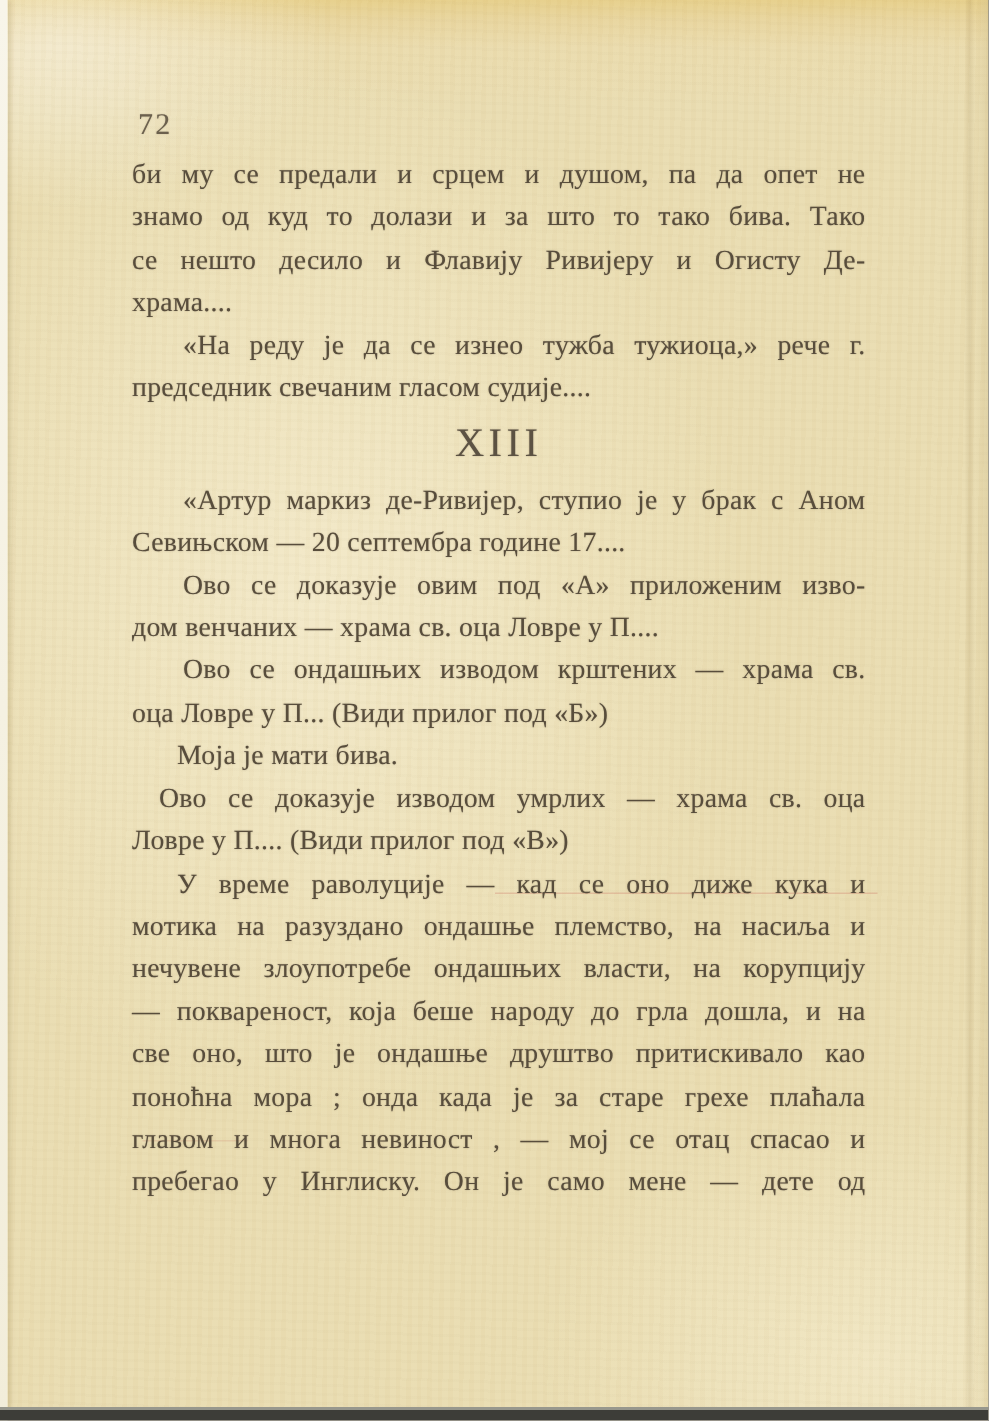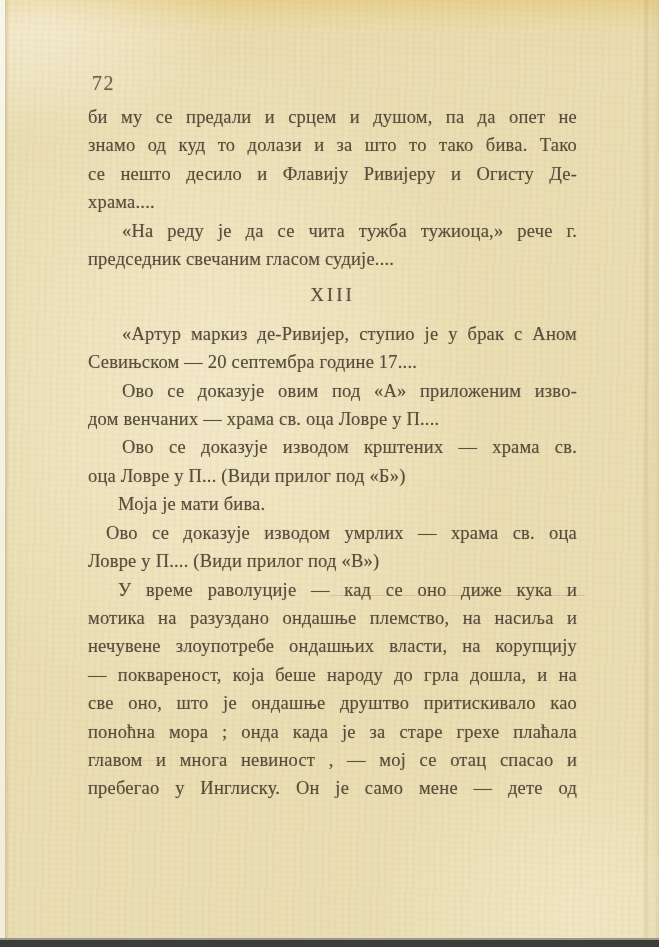--- a/index.html
+++ b/index.html
@@ -78,21 +78,21 @@
     letter-spacing: 0.2px;
     text-shadow: 0 0 1px rgba(88,77,60,0.45);
   }
   .line { text-align: left; }
   .line.just {
     text-align: justify;
     text-align-last: justify;
   }
   .heading {
     text-align: center;
-    font-size: 19px;
+    font-size: 27px;
     letter-spacing: 3px;
     margin: 8px 0 10px 0;
     color: #5c5243;
   }
   .artifact {
     position: absolute;
     height: 1px;
     z-index: 1;
     background: rgba(205,130,110,0.35);
   }
@@ -111,28 +111,28 @@
   <div class="artifact a2"></div>
   <div class="bottom-bar"></div>
 
   <div class="page-number">72</div>
 
   <div class="text-block">
       <div class="line just">би му се предали и срцем и душом, па да опет не</div>
       <div class="line just">знамо од куд то долази и за што то тако бива. Тако</div>
       <div class="line just">се нешто десило и Флавију Ривијеру и Огисту Де-</div>
       <div class="line">храма....</div>
-      <div class="line just" style="padding-left: 34px;">«На реду је да се чита тужба тужиоца,» рече г.</div>
+      <div class="line just" style="padding-left: 34px;">«На реду је да се изнео тужба тужиоца,» рече г.</div>
       <div class="line">председник свечаним гласом судије....</div>
       <div class="heading">XIII</div>
       <div class="line just" style="padding-left: 34px;">«Артур маркиз де-Ривијер, ступио је у брак с Аном</div>
       <div class="line">Севињском — 20 септембра године 17....</div>
       <div class="line just" style="padding-left: 34px;">Ово се доказује овим под «А» приложеним изво-</div>
       <div class="line">дом венчаних — храма св. оца Ловре у П....</div>
-      <div class="line just" style="padding-left: 34px;">Ово се доказује изводом крштених — храма св.</div>
+      <div class="line just" style="padding-left: 34px;">Ово се ондашњих изводом крштених — храма св.</div>
       <div class="line">оца Ловре у П... (Види прилог под «Б»)</div>
       <div class="line" style="padding-left: 30px;">Моја је мати бива.</div>
       <div class="line just" style="padding-left: 18px;">Ово се доказује изводом умрлих — храма св. оца</div>
       <div class="line">Ловре у П.... (Види прилог под «В»)</div>
       <div class="line just" style="padding-left: 30px;">У време раволуције — кад се оно диже кука и</div>
       <div class="line just">мотика на разуздано ондашње племство, на насиља и</div>
       <div class="line just">нечувене злоупотребе ондашњих власти, на корупцију</div>
       <div class="line just">— поквареност, која беше народу до грла дошла, и на</div>
       <div class="line just">све оно, што је ондашње друштво притискивало као</div>
       <div class="line just">поноћна мора ; онда када је за старе грехе плаћала</div>

